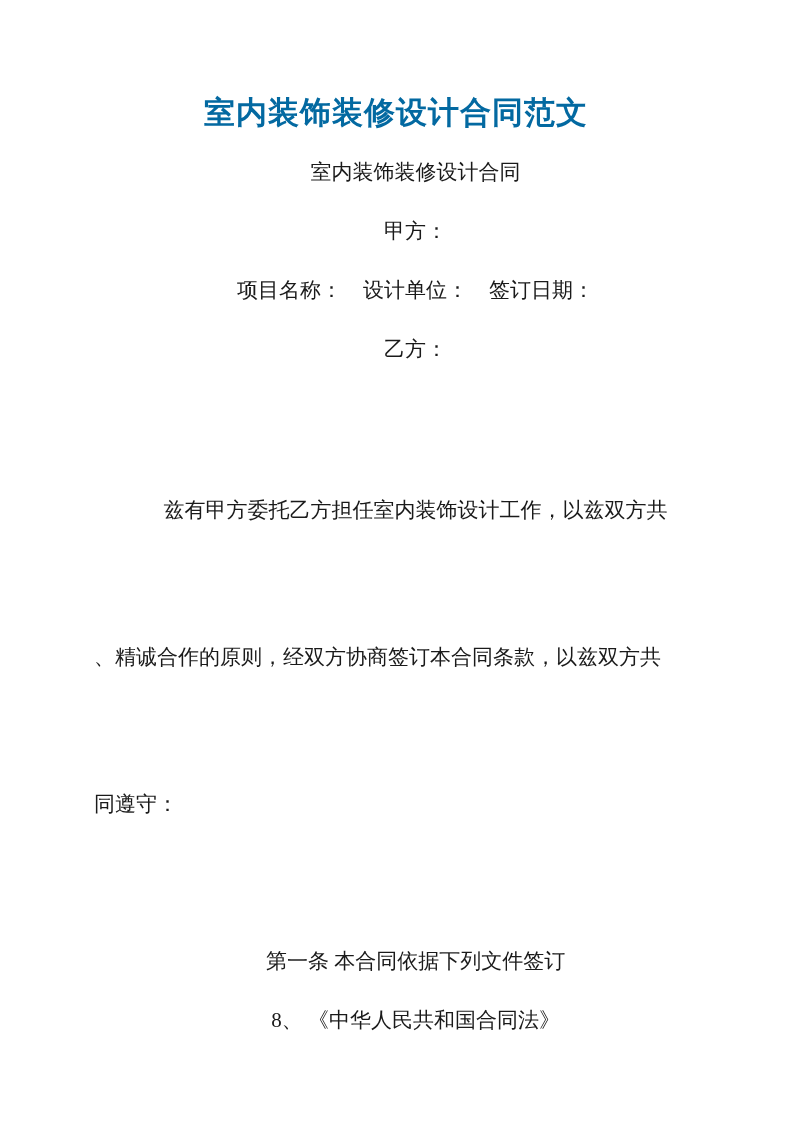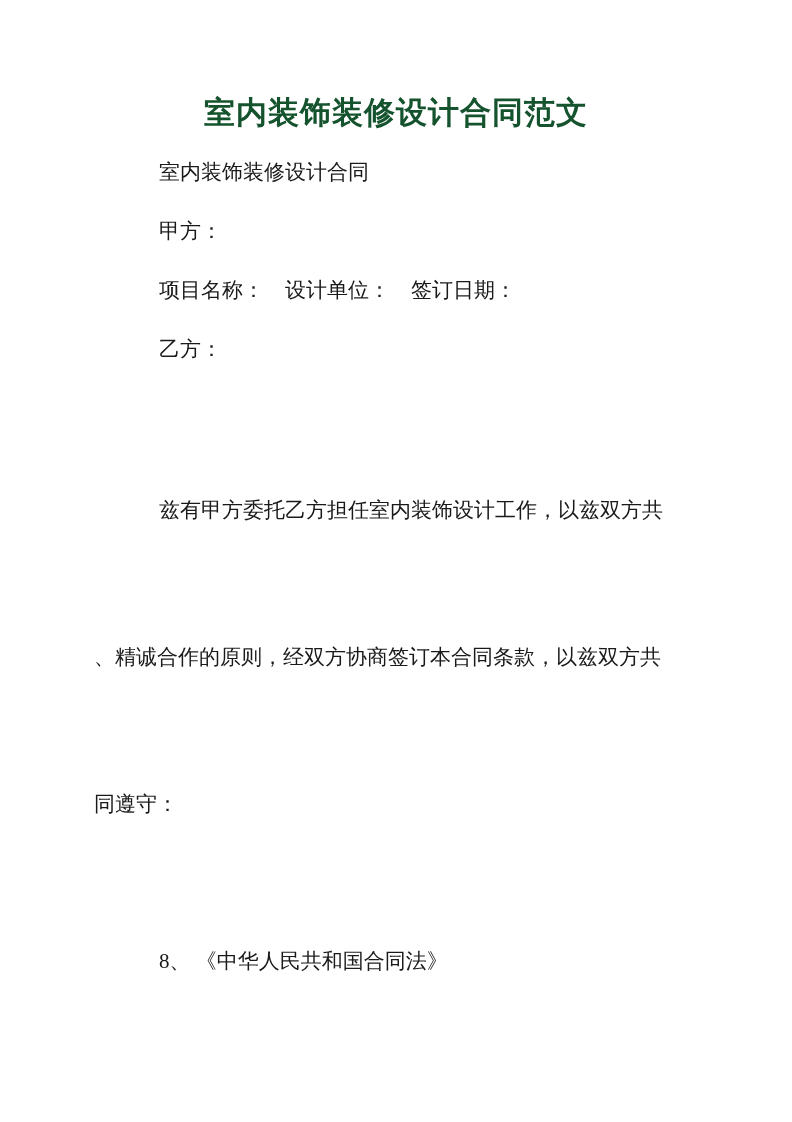--- a/index.html
+++ b/index.html
@@ -16,38 +16,39 @@
     font-family: "Liberation Serif", "DejaVu Serif", serif;
     color: #1a1a1a;
   }
   .doc-title {
     margin: 0;
     padding-top: 92px;
     text-align: center;
     font-size: 31px;
     line-height: 42px;
     font-weight: bold;
-    color: #14532d;
+    color: #0369a1;
     letter-spacing: 1px;
     white-space: pre-wrap;
   }
   
   .para {
     margin: 0 0 10px 94px;
     width: 578px;
     font-size: 21px;
     line-height: 49px;
     white-space: pre-wrap;
   }
   .para:first-of-type {
     margin-top: 14px;
   }
   
   .indent {
     text-indent: 65px;
+    text-align: center;
   }
   
   .hang {
     margin-left: 117px;
     width: 555px;
   }
 </style>
 </head>
 <body>
 
@@ -62,20 +63,21 @@
   <p class="para indent">项目名称：　设计单位：　签订日期：</p>
 
   <p class="para indent">乙方：</p>
 
   <div class="para">
     <div class="indent">兹有甲方委托乙方担任室内装饰设计工作，以兹双方共</div>
     <div>、精诚合作的原则，经双方协商签订本合同条款，以兹双方共</div>
     <div>同遵守：</div>
   </div>
 
+  <p class="para indent">第一条 本合同依据下列文件签订</p>
 
   <p class="para indent">8、 《中华人民共和国合同法》</p>
 
   <div class="para hang">
     
     
   </div>
 
 </div>
 

